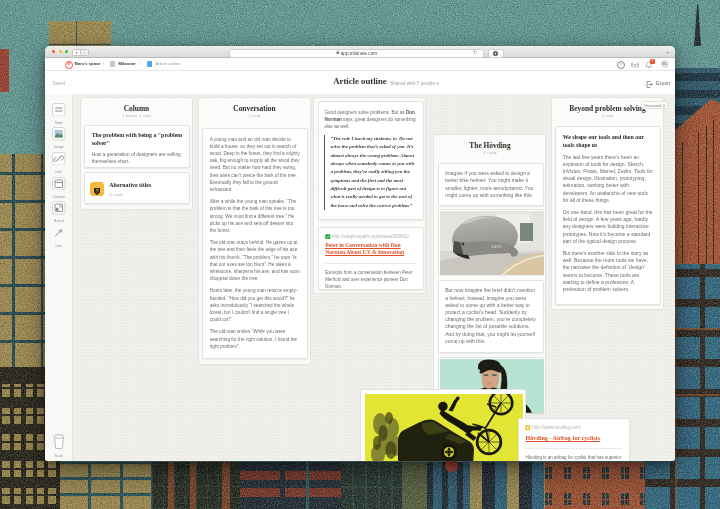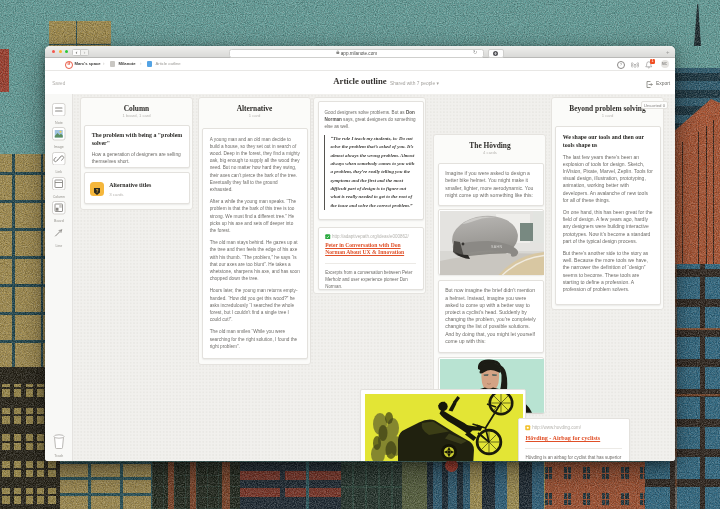--- a/index.html
+++ b/index.html
@@ -209,21 +209,21 @@
         <div class="a" style="left:5px;top:8.5px;width:14px;height:14px;background:#f5b73c;border-radius:3.5px;text-align:center;"><svg width="8" height="9" viewBox="0 0 16 18" style="margin-top:2.5px;">
               <path d="M2 2 h12 v9 l-6 5 l-6 -5 z" fill="#2b2a1f"></path>
               <text x="8" y="11" font-size="9" fill="#f5b73c" text-anchor="middle" font-weight="bold">?</text>
             </svg></div>
         <div class="ct a" style="left:24px;top:9px;">Alternative titles</div>
         <div class="a" style="left:24px;top:18.5px;font-size:4.4px;color:#b8b6b2;">3 cards</div>
       </div>
     </div>
 
     <div class="col" style="left:125.3px;top:2.7px;height:268.3px;">
-      <div class="colh">Alternative</div>
+      <div class="colh">Conversation</div>
       <div class="colc">1 card</div>
       <div class="card bt" style="left:3.2px;top:29.9px;width:106px;height:231.2px;padding:7px 6.5px;">
         <p>A young man and an old man decide to build a house, so they set out in search of wood. Deep in the forest, they find a mighty oak, big enough to supply all the wood they need. But no matter how hard they swing, their axes can’t pierce the bark of the tree. Eventually they fall to the ground exhausted.</p>
         <p>After a while the young man speaks. “The problem is that the bark of this tree is too strong. We must find a different tree.” He picks up his axe and sets off deeper into the forest.</p>
         <p>The old man stays behind. He gazes up at the tree and then feels the edge of his axe with his thumb. “The problem,” he says “is that our axes are too blunt”. He takes a whetstone, sharpens his axe, and has soon chopped down the tree.</p>
         <p>Hours later, the young man returns empty-handed. “How did you get this wood?” he asks incredulously “I searched the whole forest, but I couldn’t find a single tree I could cut!”.</p>
         <p>The old man smiles “While you were searching for the right solution, I found the right problem”.</p>
       </div>
     </div>
 

